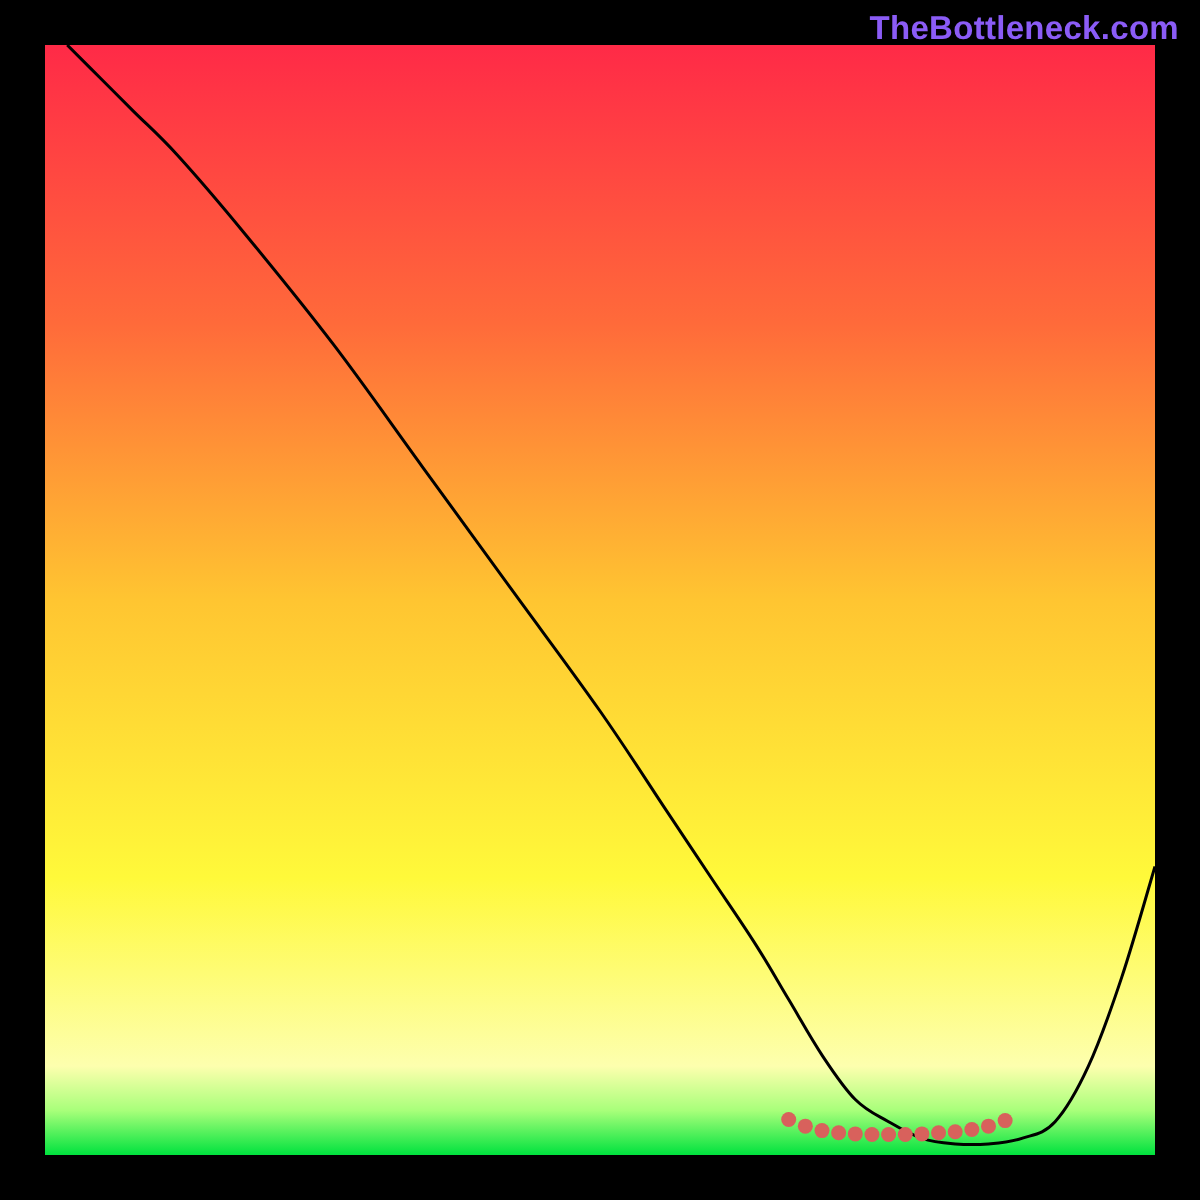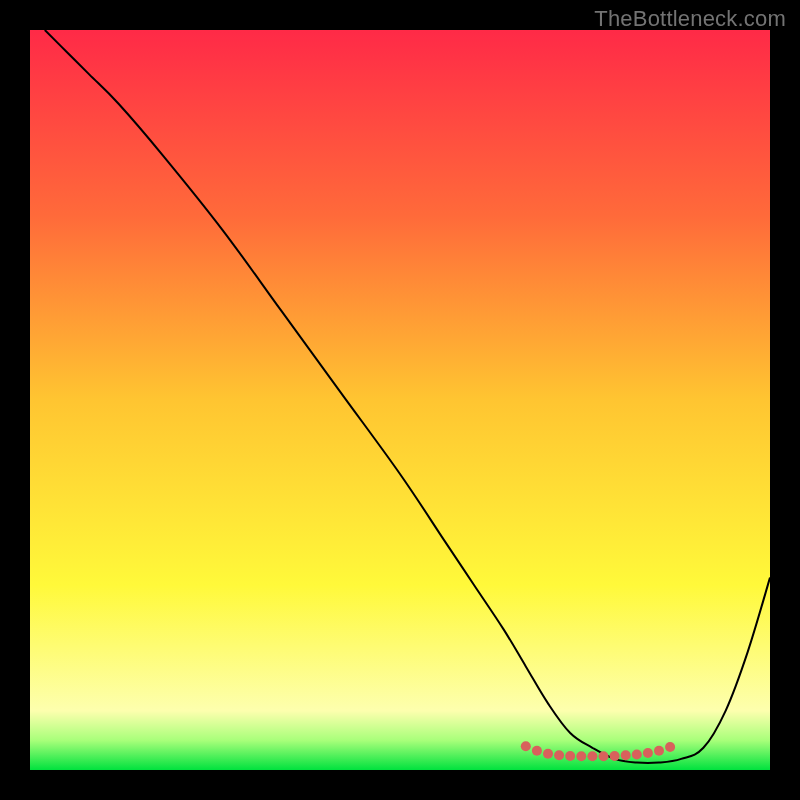--- a/index.html
+++ b/index.html
@@ -9,22 +9,22 @@
     width: 800px;
     height: 800px;
     background: #000;
   }
   .watermark {
     position: absolute;
     top: 6px;
     right: 14px;
     font-family: Arial, Helvetica, sans-serif;
     font-size: 22px;
-    font-weight: normal;
-    color: #737373;
+    font-weight: bold;
+    color: #8b5cf6;
     letter-spacing: 0.2px;
     z-index: 5;
   }
   .plot {
     position: absolute;
     left: 30px;
     top: 30px;
     width: 740px;
     height: 740px;
   }

